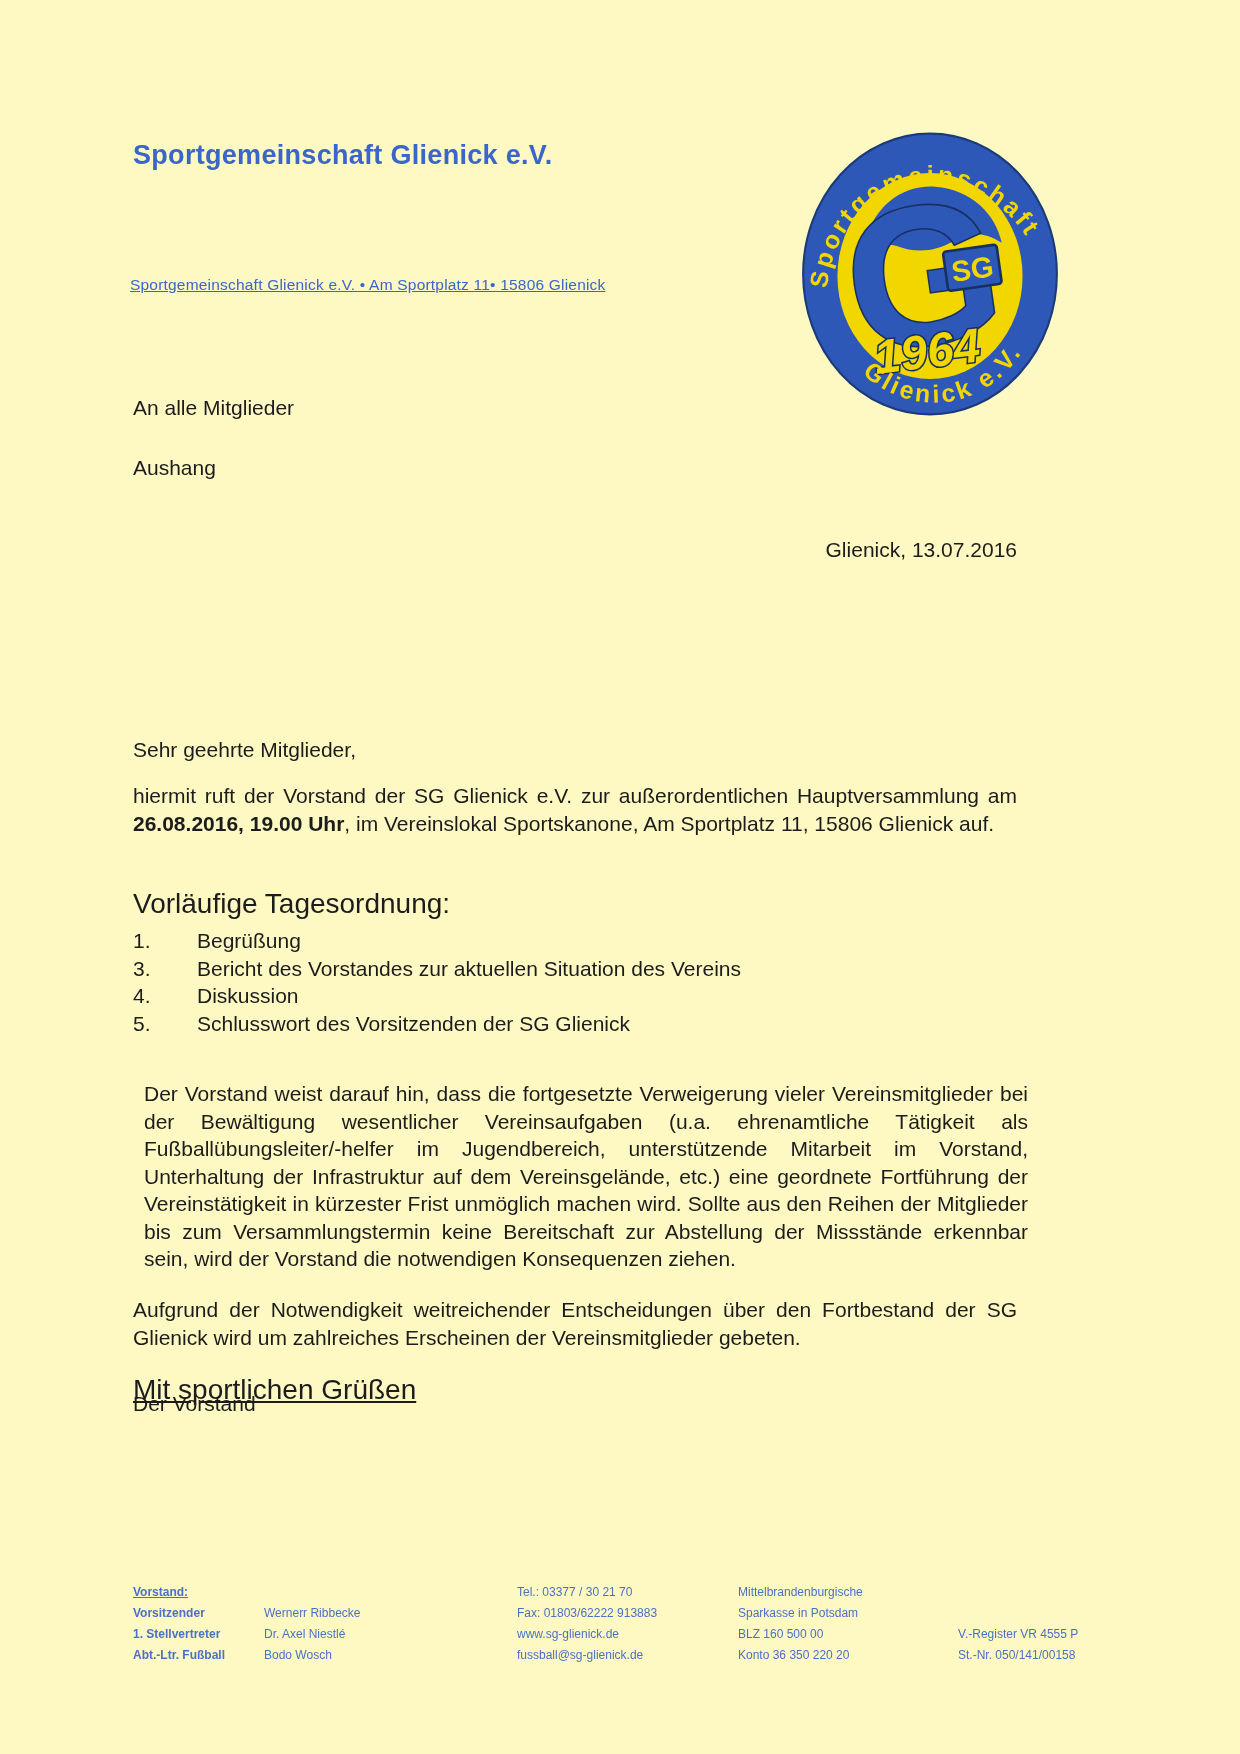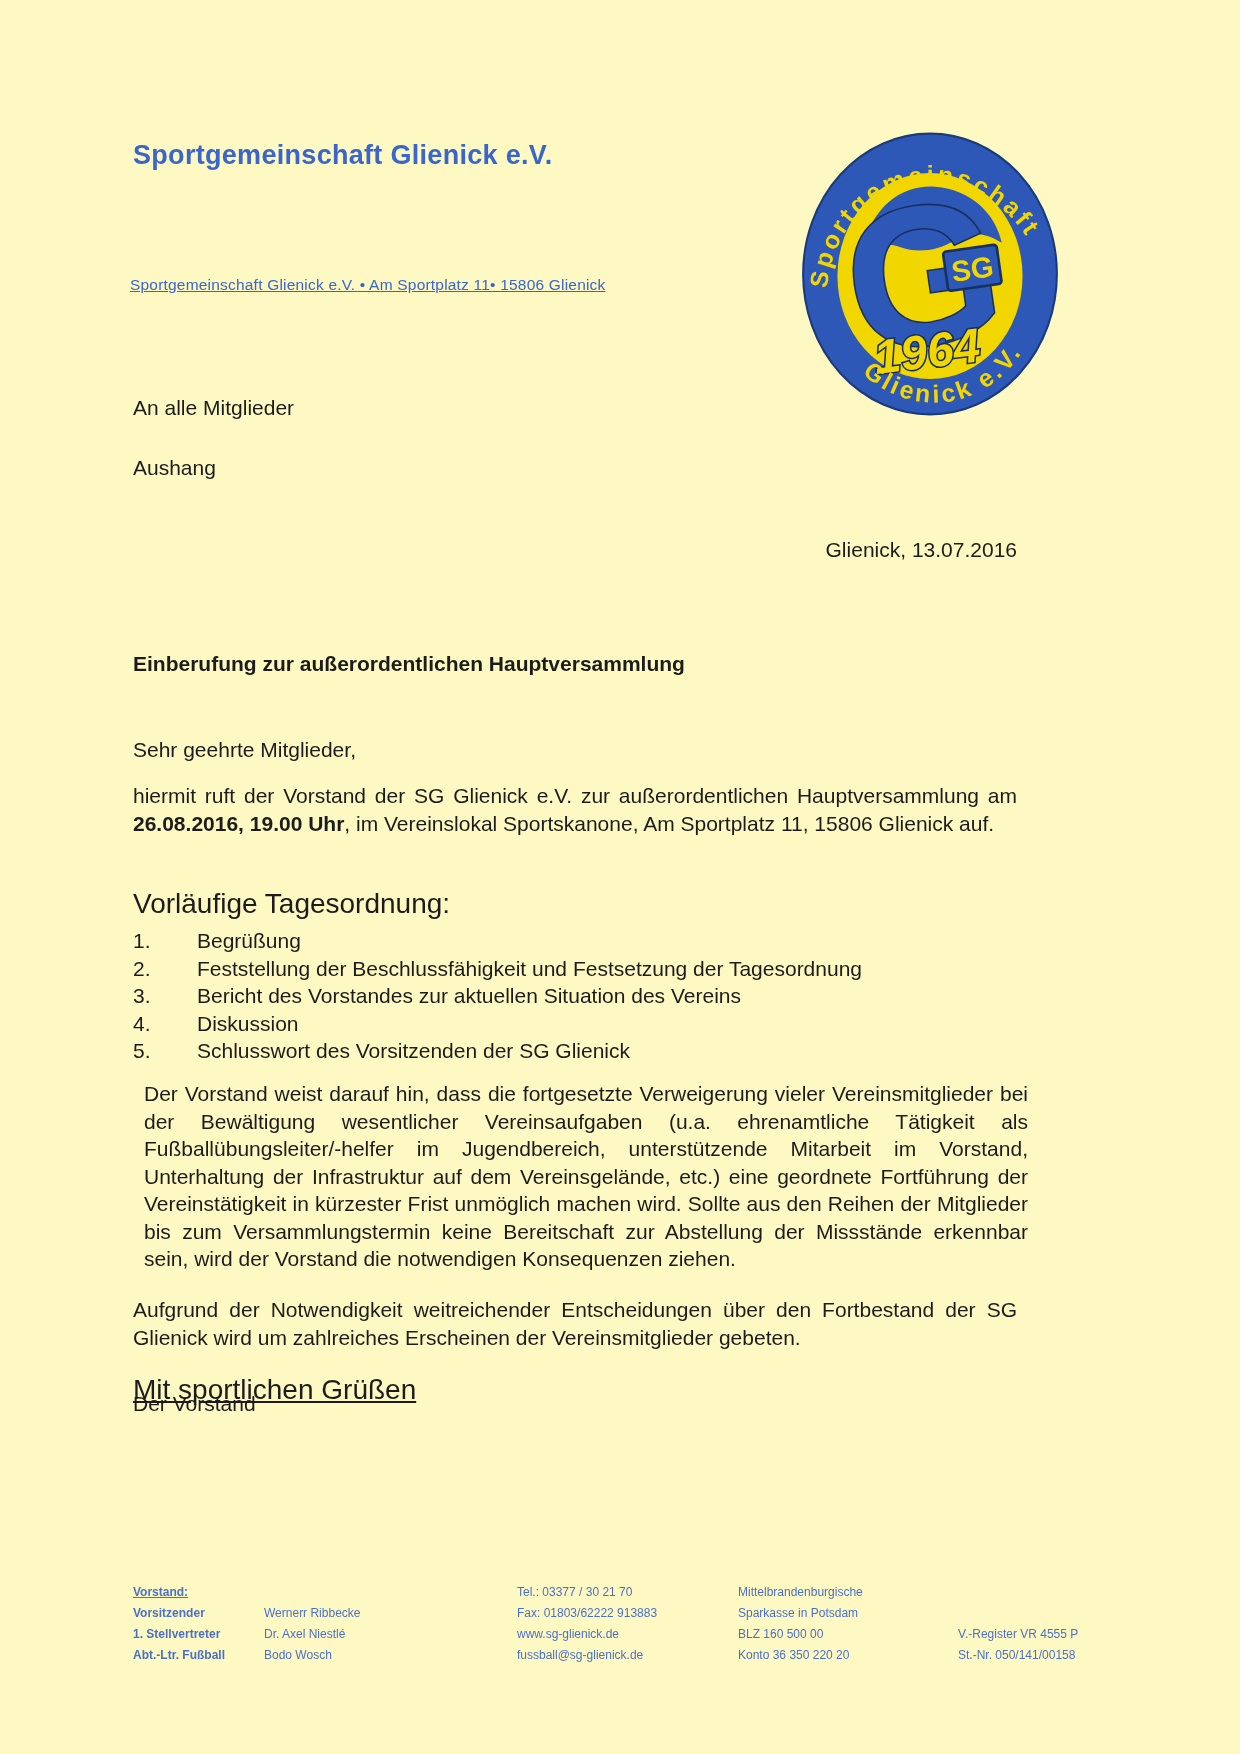--- a/index.html
+++ b/index.html
@@ -91,33 +91,29 @@
           <textPath href="#arcBottom" startOffset="50%" text-anchor="middle">Glienick e.V.</textPath>
         </text>
       </g>
     </svg>
   </div>
 
   <div class="abs recipient">An alle Mitglieder</div>
   <div class="abs notice">Aushang</div>
   <div class="abs dateline">Glienick, 13.07.2016</div>
 
-  <div class="abs subject">Einberufung zur außerordentlichen Hauptversammlung</div>
   <div class="abs salutation">Sehr geehrte Mitglieder,</div>
 
   <div class="abs para p-invite"><span>hiermit ruft der Vorstand der SG Glienick e.V. zur außerordentlichen Hauptversammlung am </span><b>26.08.2016, 19.00 Uhr</b><span>, im Vereinslokal Sportskanone, Am Sportplatz 11, 15806 Glienick auf.</span></div>
 
   <div class="abs agenda-intro">Vorläufige Tagesordnung:</div>
 
   <div class="abs agenda">
     <div class="agenda-row">
       <span class="num">1.</span><span>Begrüßung</span>
-    </div>
-    <div class="agenda-row">
-      <span class="num">2.</span><span>Feststellung der Beschlussfähigkeit und Festsetzung der Tagesordnung</span>
     </div>
     <div class="agenda-row">
       <span class="num">3.</span><span>Bericht des Vorstandes zur aktuellen Situation des Vereins</span>
     </div>
     <div class="agenda-row">
       <span class="num">4.</span><span>Diskussion</span>
     </div>
     <div class="agenda-row">
       <span class="num">5.</span><span>Schlusswort des Vorsitzenden der SG Glienick</span>
     </div>

